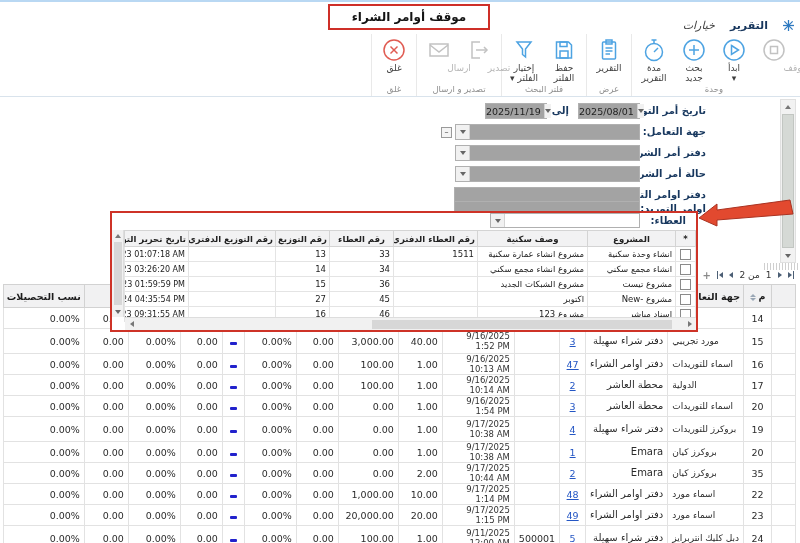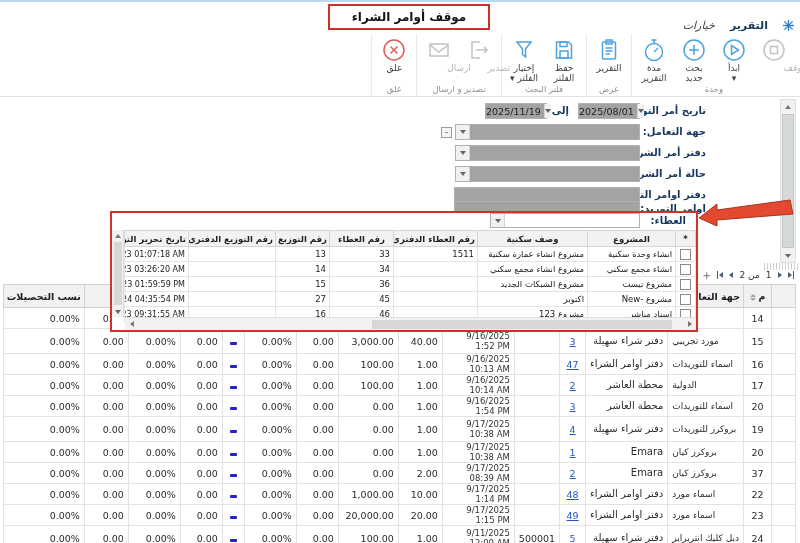--- a/index.html
+++ b/index.html
@@ -528,28 +528,28 @@
         <td class="c-z1">0.00</td>
         <td class="c-z2">0.00%</td>
         <td class="c-dash"><span class="dash"></span></td>
         <td class="c-z3">0.00</td>
         <td class="c-z4">0.00%</td>
         <td class="c-z5">0.00</td>
         <td class="c-z6">0.00%</td>
       </tr>
       <tr>
         <td class="c-ind"></td>
-        <td class="c-num">37</td>
+        <td class="c-num">35</td>
         <td class="c-entity">بروكرز كيان</td>
         <td class="c-book">Emara</td>
         <td class="c-link"><a>2</a></td>
         <td class="c-extra"></td>
         <td class="c-dt">
           <div>9/17/2025</div>
-          <div>08:39 AM</div>
+          <div>10:44 AM</div>
         </td>
         <td class="c-qty">2.00</td>
         <td class="c-amount">0.00</td>
         <td class="c-z1">0.00</td>
         <td class="c-z2">0.00%</td>
         <td class="c-dash"><span class="dash"></span></td>
         <td class="c-z3">0.00</td>
         <td class="c-z4">0.00%</td>
         <td class="c-z5">0.00</td>
         <td class="c-z6">0.00%</td>

